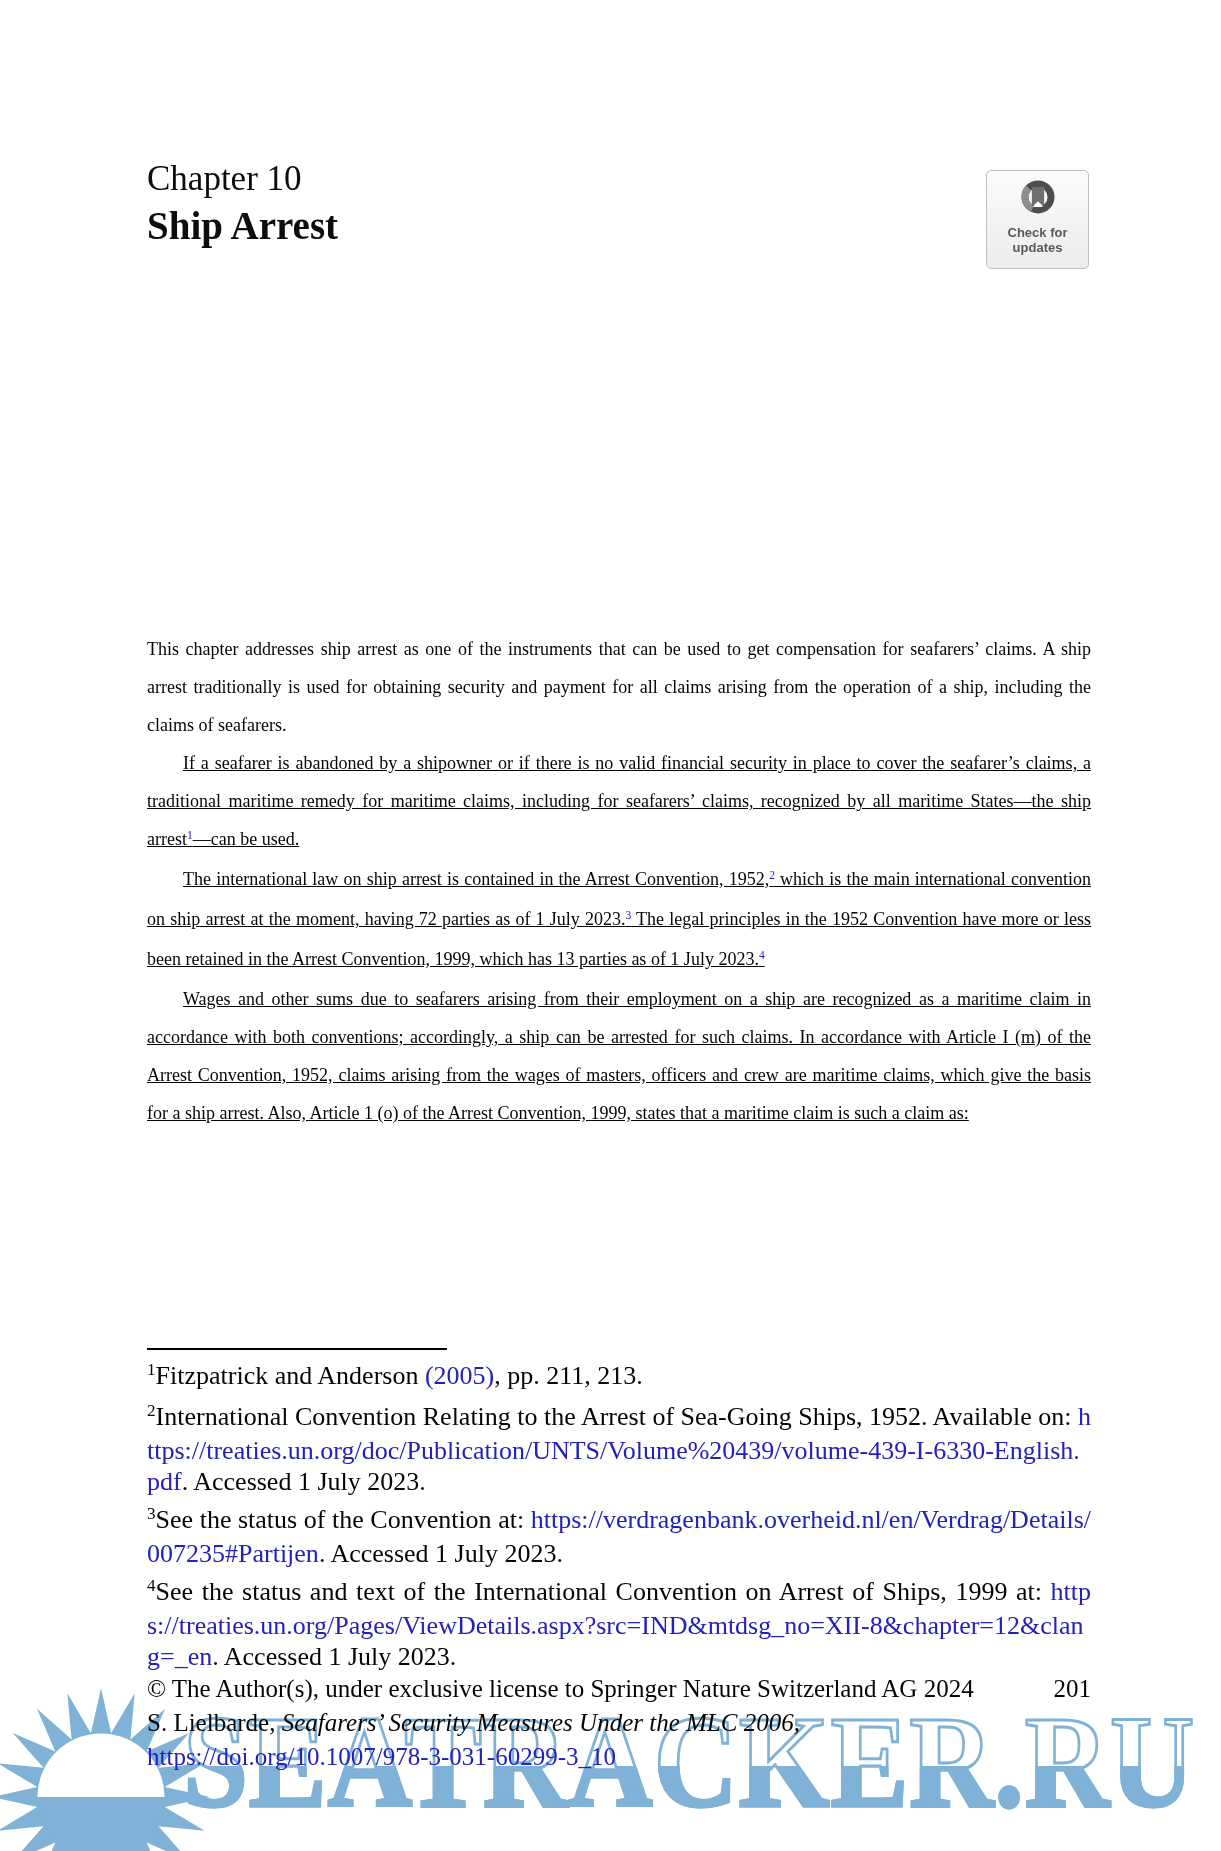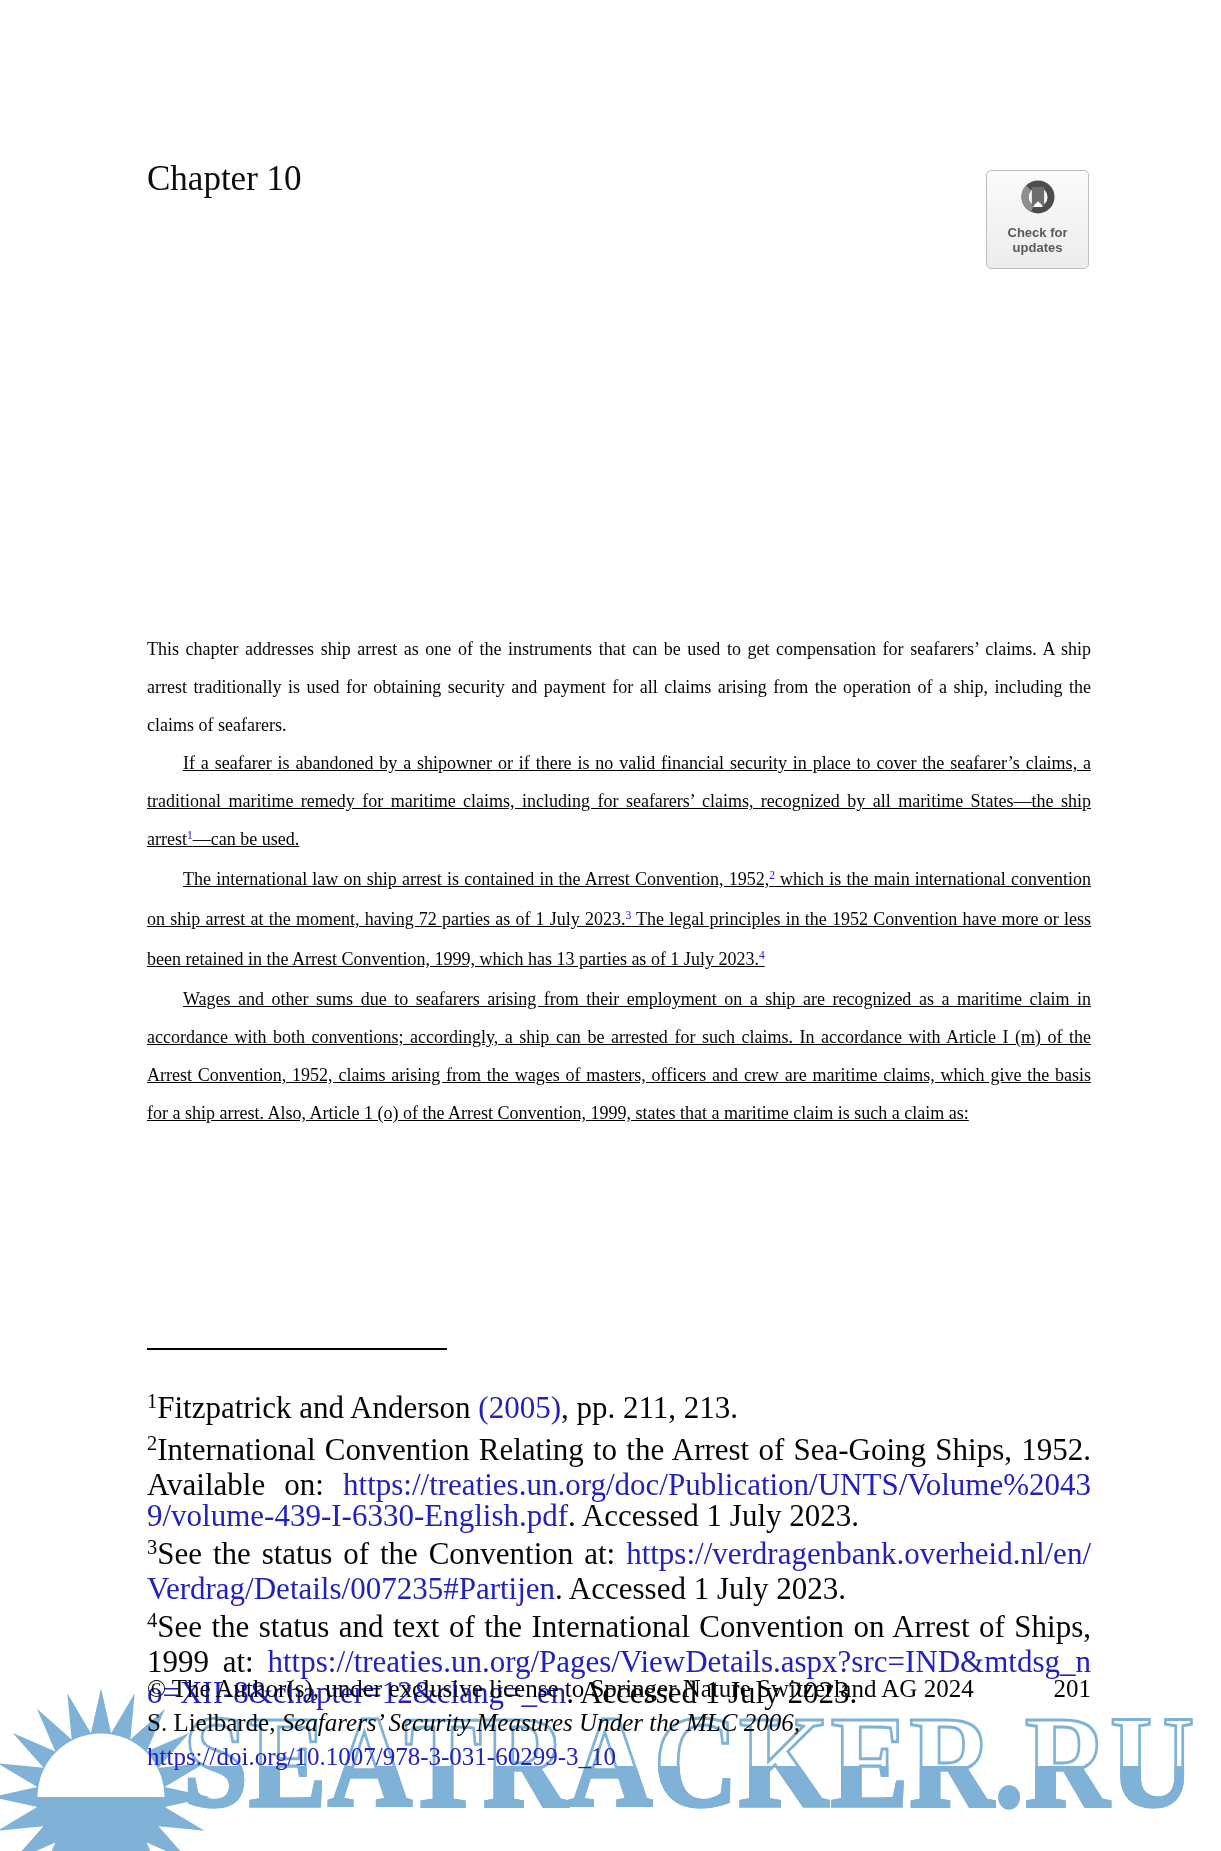--- a/index.html
+++ b/index.html
@@ -43,22 +43,22 @@
   sup.fnref {
     color:#2321bb; font-size:0.64em;
     vertical-align:baseline; position:relative; top:-0.55em;
     text-decoration:none; cursor:pointer;
   }
   a.lnk { color:#2321bb; text-decoration:none; cursor:pointer; overflow-wrap:anywhere; word-break:break-all; }
 
   
   .fn-rule { position:absolute; left:147px; top:1348px; width:300px; border-top:2px solid #000; }
   .footnotes {
-    position:absolute; left:147px; top:1392px; width:944px;
-    font-size:31px; line-height:31px; text-align:justify; color:#050505;
+    position:absolute; left:147px; top:1360px; width:944px;
+    font-size:26px; line-height:31px; text-align:justify; color:#050505;
   }
   .footnote { margin-bottom:7px; }
   .footnote sup.fnnum {
     color:#050505; font-size:0.66em;
     vertical-align:baseline; position:relative; top:-0.5em;
   }
 
   
   .footer {
     position:absolute; left:147px; top:1672px; width:944px;
@@ -97,20 +97,21 @@
       143.4,7.3 139.1,53 173.5,22.6 155.2,64.8 197.4,46.5 167,80.9
       212.7,76.6 173.2,100"></polygon>
     <circle cx="110" cy="110" r="63" fill="#7fb2d6"></circle>
     <path d="M 47,110 A 63,63 0 0 1 173,110 Z" fill="#ffffff"></path>
   </svg>
 
   <div class="wm-text">SEATRACKER.RU</div>
 
   <div class="title-block">
     <div class="chapter-label">Chapter 10</div>
+    <div class="chapter-title">Ship Arrest</div>
   </div>
 
   <div class="badge">
     <svg width="46" height="46" viewBox="0 0 60 60">
       <circle cx="30" cy="26" r="17" fill="none" stroke="#4d4d4d" stroke-width="9"></circle>
       <circle cx="30" cy="26" r="17" fill="none" stroke="#8f8f8f" stroke-width="9" stroke-dasharray="32 75" transform="rotate(115 30 26)"></circle>
       <polygon points="22,13 38,13 38,39 30,31.5 22,39" fill="#6e6e6e"></polygon>
       <polygon points="23.5,39 36.5,39 30,32.5" fill="#ffffff"></polygon>
     </svg>
     <div class="badge-text">

